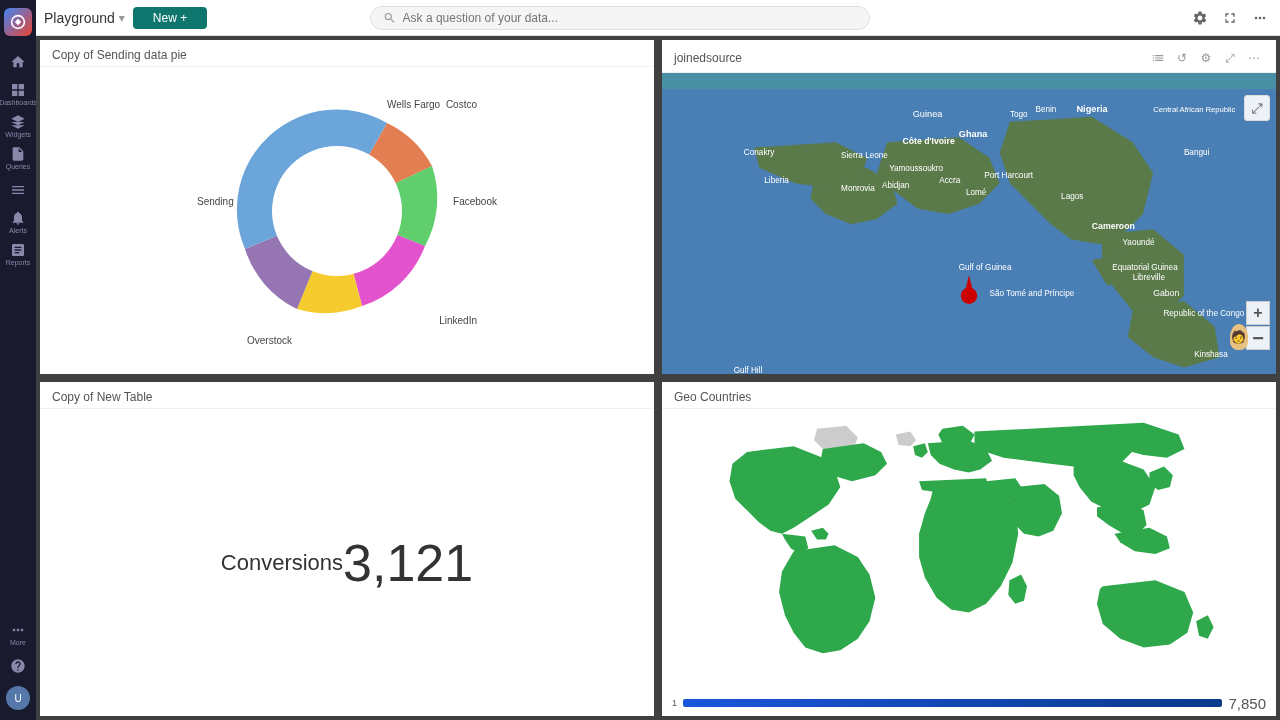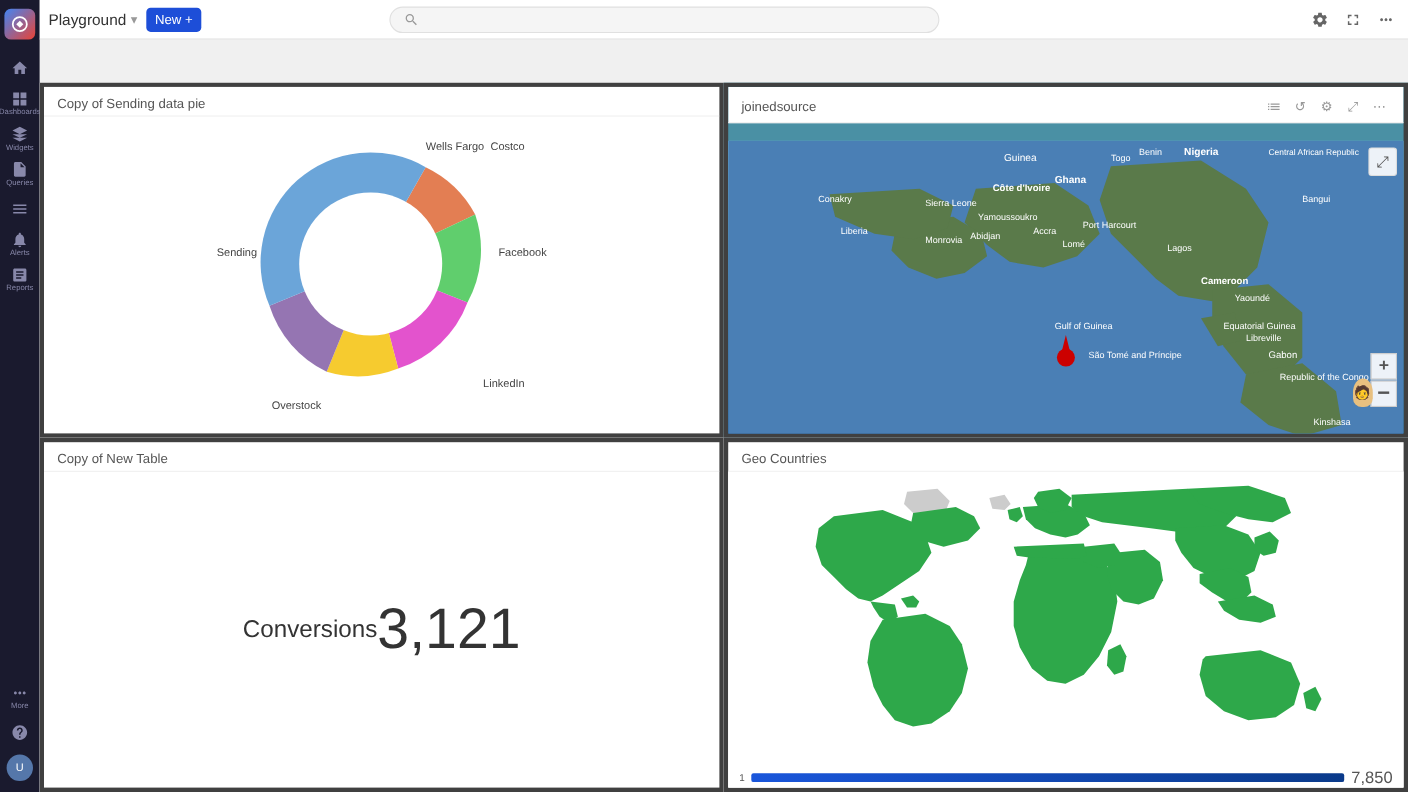--- a/index.html
+++ b/index.html
@@ -42,21 +42,20 @@
       display: flex; align-items: center; justify-content: center;
       color: white; font-size: 10px;
     }
 
     
     .main-area {
       flex: 1;
       display: flex;
       flex-direction: column;
       overflow: hidden;
-      gap: 39px;
     }
 
     
     .topbar {
       height: 36px;
       background: #fff;
       border-bottom: 1px solid #e0e0e0;
       display: flex;
       align-items: center;
       padding: 0 8px;
@@ -65,25 +64,25 @@
     }
     .topbar-title {
       font-size: 14px;
       font-weight: 500;
       color: #333;
       display: flex;
       align-items: center;
       gap: 4px;
     }
     .new-btn {
-      background: #1d4ed8;
+      background: #0f766e;
       color: white;
       border: none;
       border-radius: 4px;
-      padding: 4px 8px;
+      padding: 4px 20px;
       font-size: 12px;
       cursor: pointer;
       display: flex; align-items: center; gap: 4px;
     }
     .search-bar {
       flex: 1;
       display: flex;
       align-items: center;
       background: #f5f5f5;
       border: 1px solid #e0e0e0;
@@ -348,20 +347,21 @@
   <div class="topbar">
     <div class="topbar-title">
       <span>Playground</span>
       <span style="color:#999;font-size:12px">▾</span>
     </div>
     <button class="new-btn">New +</button>
     <div class="search-bar">
       <svg width="14" height="14" viewBox="0 0 24 24" fill="#999">
           <path d="M15.5 14h-.79l-.28-.27A6.471 6.471 0 0 0 16 9.5 6.5 6.5 0 1 0 9.5 16c1.61 0 3.09-.59 4.23-1.57l.27.28v.79l5 4.99L20.49 19l-4.99-5zm-6 0C7.01 14 5 11.99 5 9.5S7.01 5 9.5 5 14 7.01 14 9.5 11.99 14 9.5 14z"></path>
         </svg>
+      <input type="text" placeholder="Ask a question of your data..." style="">
     </div>
     <div class="topbar-actions">
       <div class="topbar-icon-btn">
         <svg width="16" height="16" viewBox="0 0 24 24" fill="#666">
             <path d="M19.14,12.94c0.04-0.3,0.06-0.61,0.06-0.94c0-0.32-0.02-0.64-0.07-0.94l2.03-1.58c0.18-0.14,0.23-0.41,0.12-0.61 l-1.92-3.32c-0.12-0.22-0.37-0.29-0.59-0.22l-2.39,0.96c-0.5-0.38-1.03-0.7-1.62-0.94L14.4,2.81c-0.04-0.24-0.24-0.41-0.48-0.41 h-3.84c-0.24,0-0.43,0.17-0.47,0.41L9.25,5.35C8.66,5.59,8.12,5.92,7.63,6.29L5.24,5.33c-0.22-0.08-0.47,0-0.59,0.22L2.74,8.87 C2.62,9.08,2.66,9.34,2.86,9.48l2.03,1.58C4.84,11.36,4.8,11.69,4.8,12s0.02,0.64,0.07,0.94l-2.03,1.58 c-0.18,0.14-0.23,0.41-0.12,0.61l1.92,3.32c0.12,0.22,0.37,0.29,0.59,0.22l2.39-0.96c0.5,0.38,1.03,0.7,1.62,0.94l0.36,2.54 c0.05,0.24,0.24,0.41,0.48,0.41h3.84c0.24,0,0.44-0.17,0.47-0.41l0.36-2.54c0.59-0.24,1.13-0.56,1.62-0.94l2.39,0.96 c0.22,0.08,0.47,0,0.59-0.22l1.92-3.32c0.12-0.22,0.07-0.47-0.12-0.61L19.14,12.94z M12,15.6c-1.98,0-3.6-1.62-3.6-3.6 s1.62-3.6,3.6-3.6s3.6,1.62,3.6,3.6S13.98,15.6,12,15.6z"></path>
           </svg>
       </div>
       <div class="topbar-icon-btn">
         <svg width="16" height="16" viewBox="0 0 24 24" fill="#666">
             <path d="M7 14H5v5h5v-2H7v-3zm-2-4h2V7h3V5H5v5zm12 7h-3v2h5v-5h-2v3zM14 5v2h3v3h2V5h-5z"></path>

